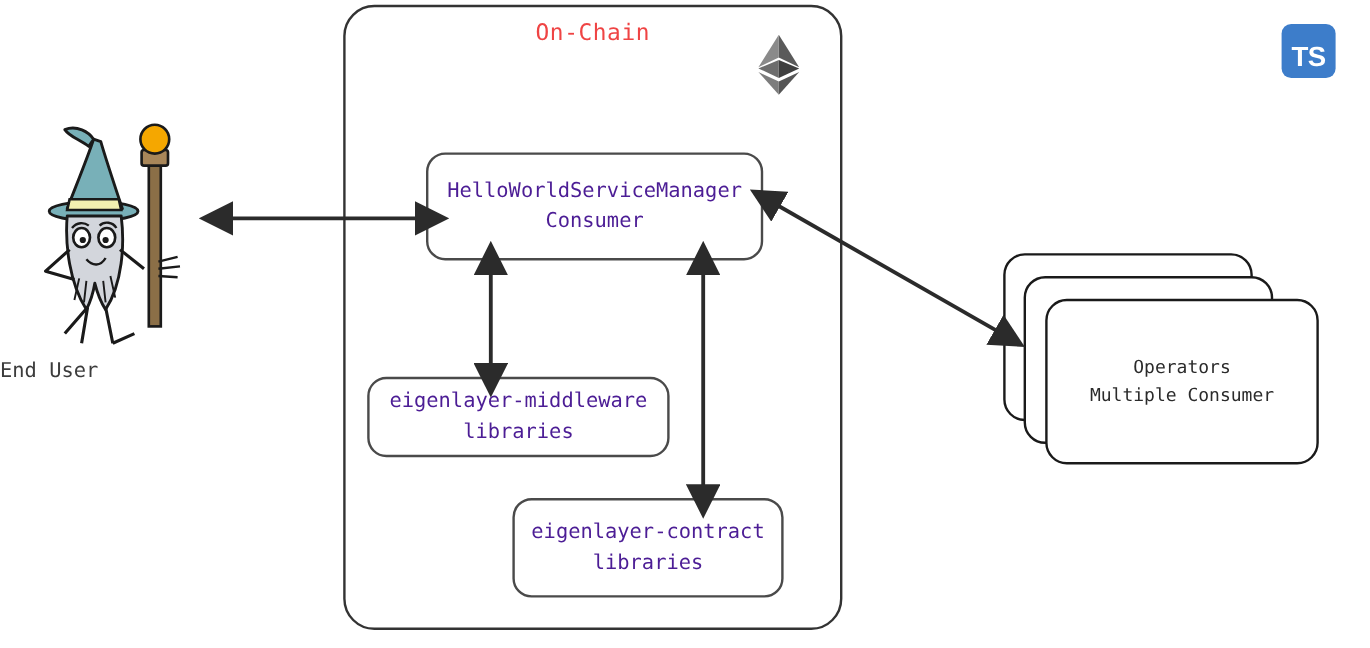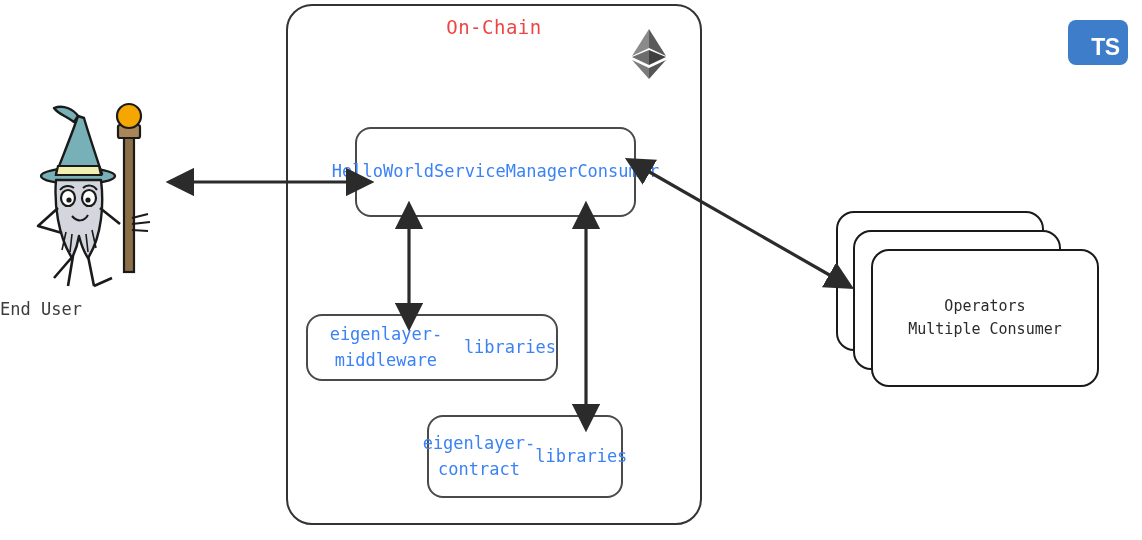--- a/index.html
+++ b/index.html
@@ -42,32 +42,32 @@
   }
 
   
   .node {
     position: absolute;
     border: 2px solid #4a4a4a;
     border-radius: 16px;
     background: #ffffff;
     box-sizing: border-box;
     display: flex;
-    flex-direction: row;
+    flex-direction: column;
     align-items: center;
     justify-content: center;
-    color: #3b82f6;
+    color: #4c1d95;
     font-size: 17px;
     line-height: 1.5;
     text-align: center;
     font-family: "DejaVu Sans Mono", monospace;
   }
   #node-service-manager { left: 355px; top: 127px; width: 281px; height: 90px; }
   #node-middleware      { left: 306px; top: 314px; width: 252px; height: 67px; }
-  #node-contract-libs   { left: 427px; top: 415px; width: 196px; height: 83px; }
+  #node-contract-libs   { left: 427px; top: 415px; width: 226px; height: 83px; }
 
   
   #operators-stack {
     position: absolute;
     left: 836px;
     top: 211px;
     width: 252px;
     height: 176px;
   }
   .stack-card {
@@ -126,21 +126,20 @@
     position: absolute;
     left: 1068px;
     top: 20px;
     width: 45px;
     height: 45px;
     background: #3d7dca;
     border-radius: 8px;
     display: flex;
     align-items: flex-end;
     justify-content: center;
-    padding-left: 15px;
   }
   #typescript-logo .ts-text {
     color: #ffffff;
     font-size: 23px;
     font-weight: bold;
     line-height: 1;
     padding-bottom: 6px;
     letter-spacing: -0.5px;
     font-family: "Liberation Sans", sans-serif;
   }

